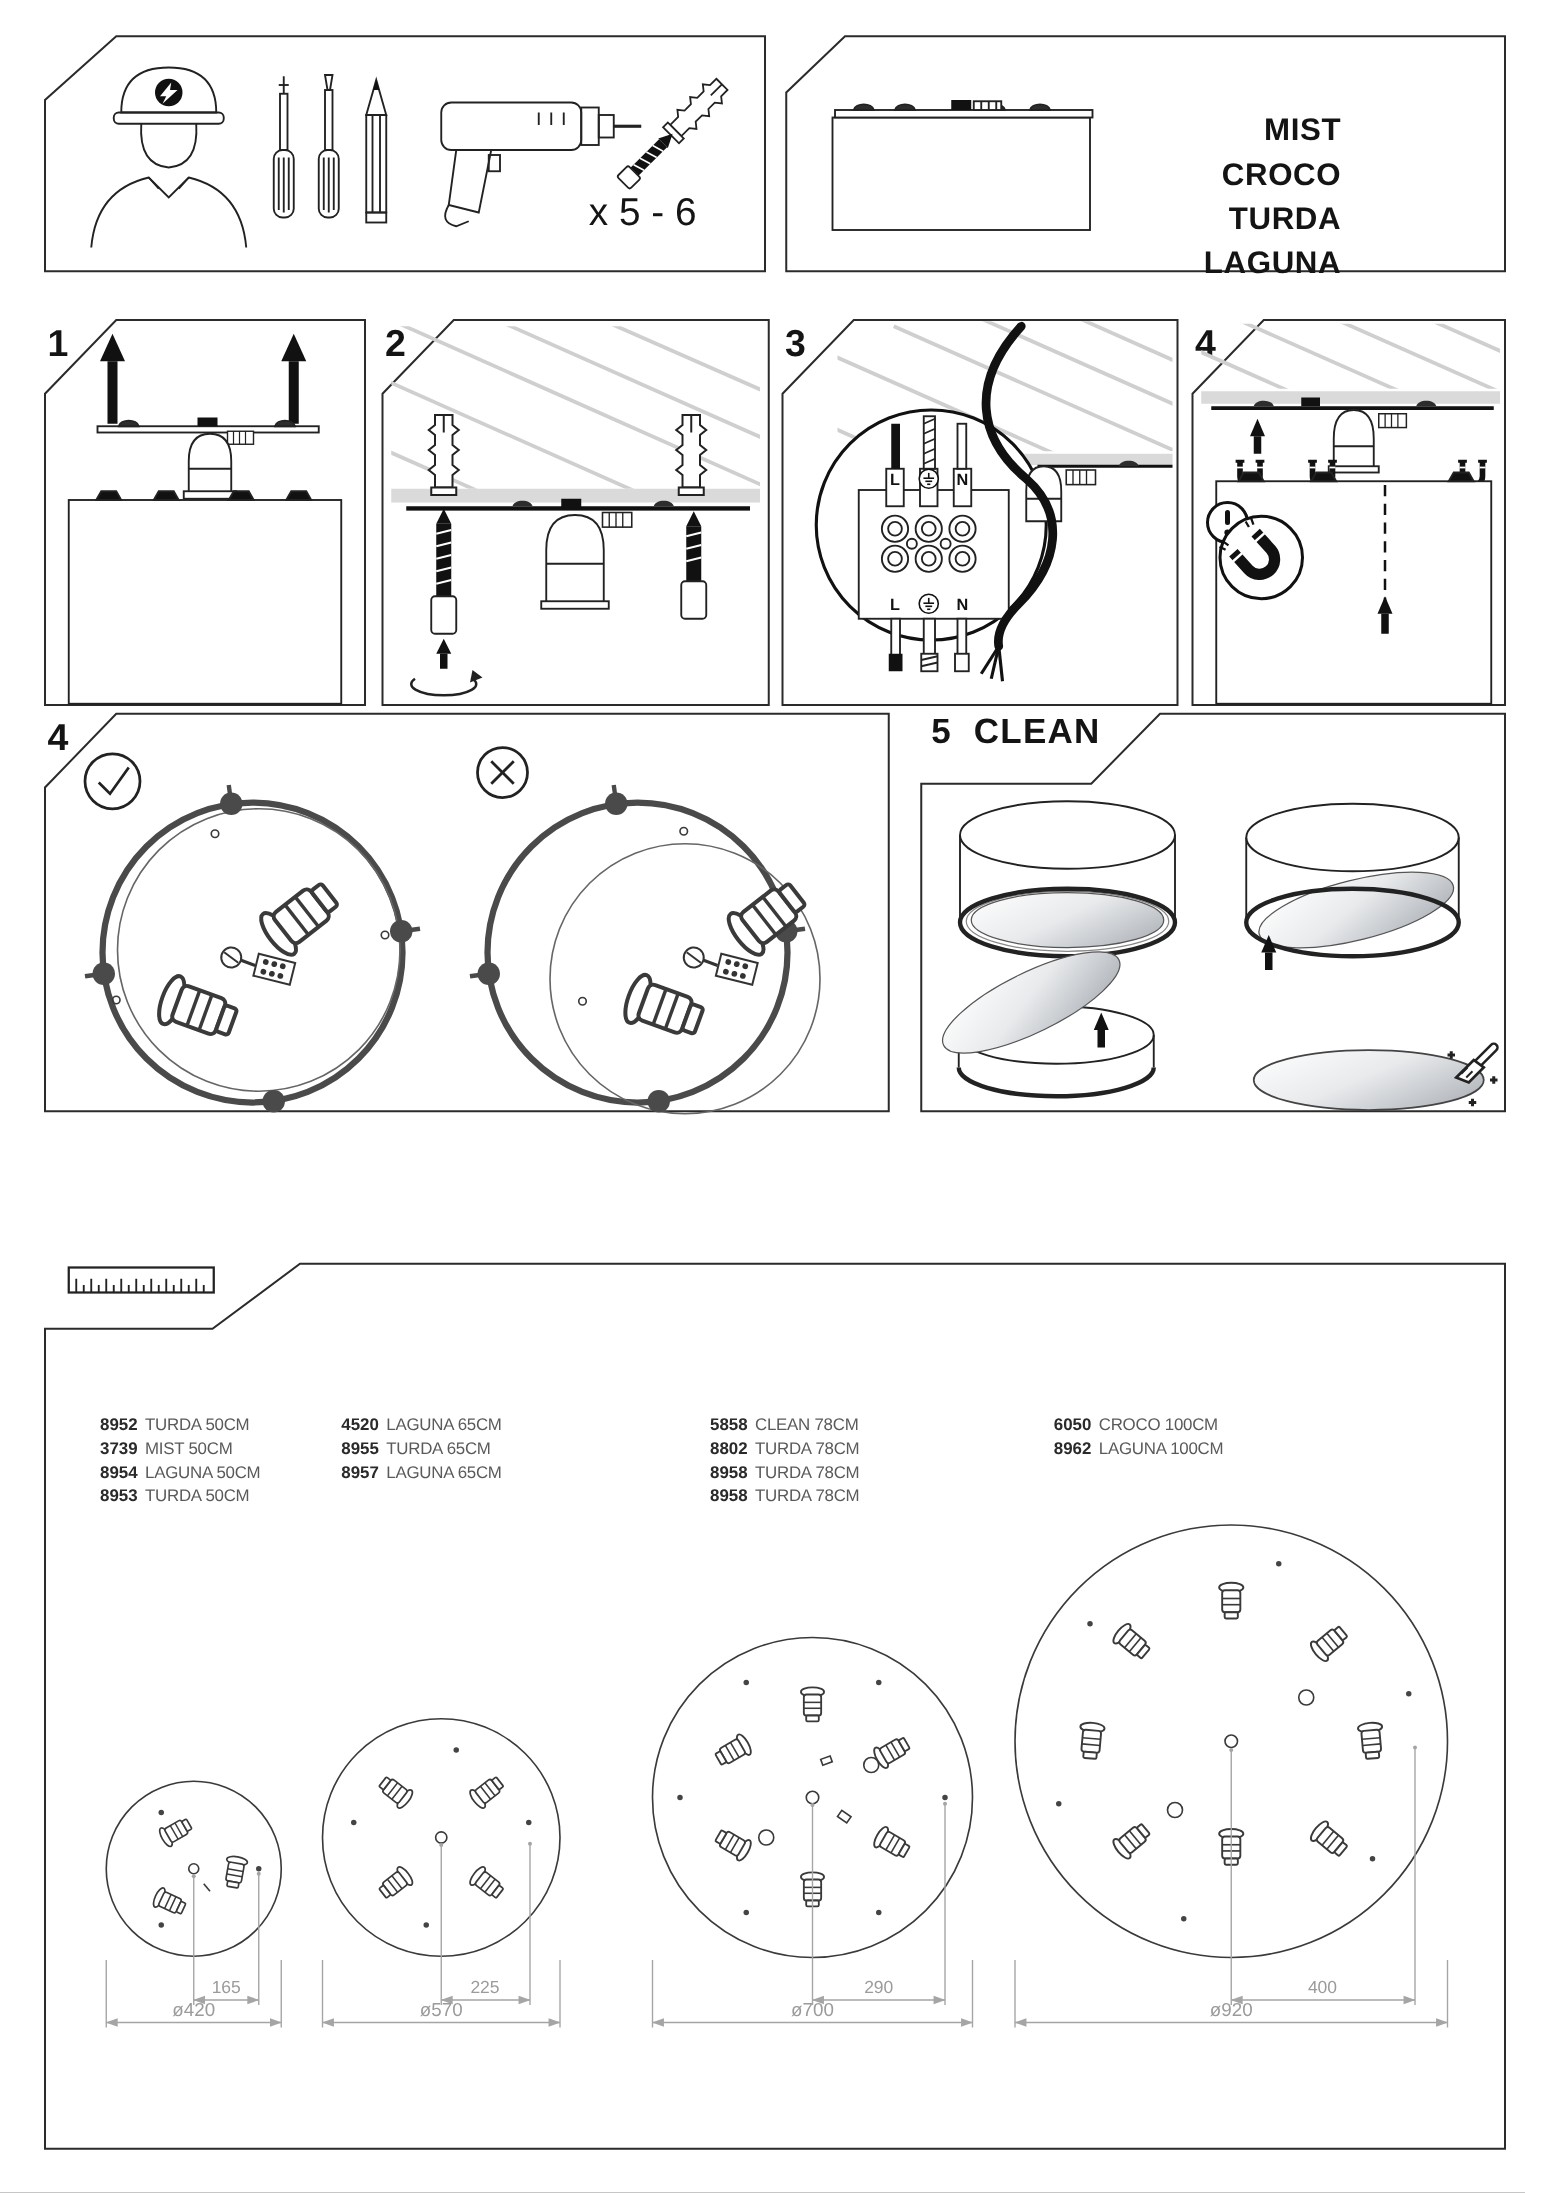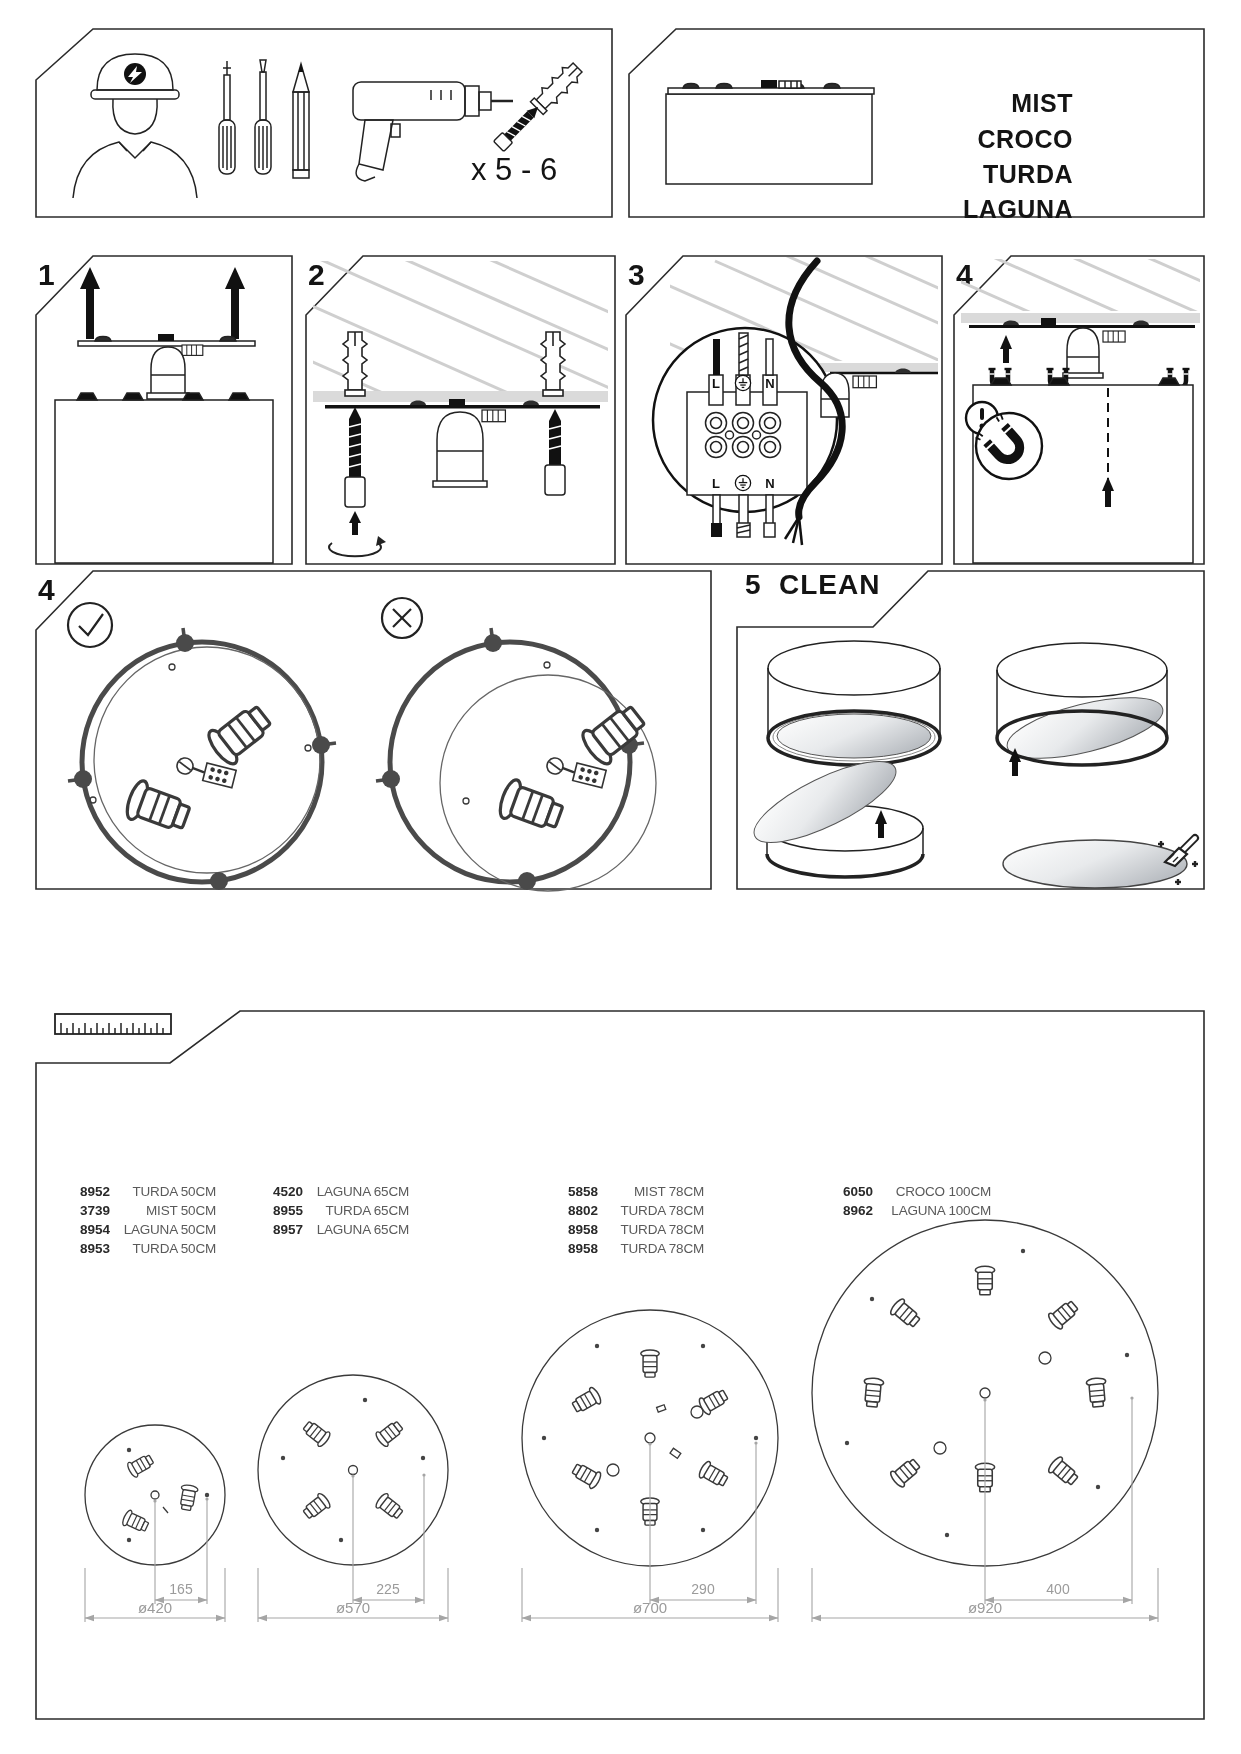--- a/index.html
+++ b/index.html
@@ -12,24 +12,24 @@
   .stepnum{font-size:30px;font-weight:bold;fill:#141414;}
   .brand{font-size:25px;font-weight:bold;fill:#141414;letter-spacing:.5px;}
   .count{font-size:31px;fill:#141414;}
   .cleantitle{font-size:28px;font-weight:bold;fill:#141414;letter-spacing:1px;}
   .wlabel{font-size:13px;font-weight:bold;fill:#111;paint-order:stroke;stroke:#fff;stroke-width:4px;}
   .dimtxt{font-size:14px;fill:#9b9b9b;}
   .dimtxt2{font-size:15px;fill:#9b9b9b;}
   .dim{stroke:#a5a5a5;stroke-width:1.1;fill:none;}
   .thin{stroke:#3a3a3a;stroke-width:1.3;fill:none;}
   .wood{stroke:#cfcfcf;stroke-width:3;}
-  .pcol{position:absolute;top:1184px;}
+  .pcol{position:absolute;top:1132px;}
   .prow{display:flex;height:19px;align-items:baseline;}
   .pcode{width:36px;font-weight:bold;font-size:13.5px;color:#2a2a2a;}
-  .pname{width:100px;text-align:right;font-size:13.5px;color:#5a5a5a;letter-spacing:-.2px;white-space:nowrap;}
+  .pname{width:100px;text-align:left;font-size:13.5px;color:#5a5a5a;letter-spacing:-.2px;white-space:nowrap;}
   .pname.wide{width:112px;}
 </style>
 </head>
 <body>
 
 <div class="page">
 
 <svg width="0" height="0" style="position:absolute" aria-hidden="true">
   <defs>
     <g id="bulb">
@@ -671,21 +671,21 @@
     <span class="pname">TURDA 65CM</span>
   </div>
   <div class="prow">
     <span class="pcode">8957</span>
     <span class="pname">LAGUNA 65CM</span>
   </div>
 </div>
 <div class="pcol" style="left:568px">
   <div class="prow">
     <span class="pcode">5858</span>
-    <span class="pname">MIST 78CM</span>
+    <span class="pname">CLEAN 78CM</span>
   </div>
   <div class="prow">
     <span class="pcode">8802</span>
     <span class="pname">TURDA 78CM</span>
   </div>
   <div class="prow">
     <span class="pcode">8958</span>
     <span class="pname">TURDA 78CM</span>
   </div>
   <div class="prow">

